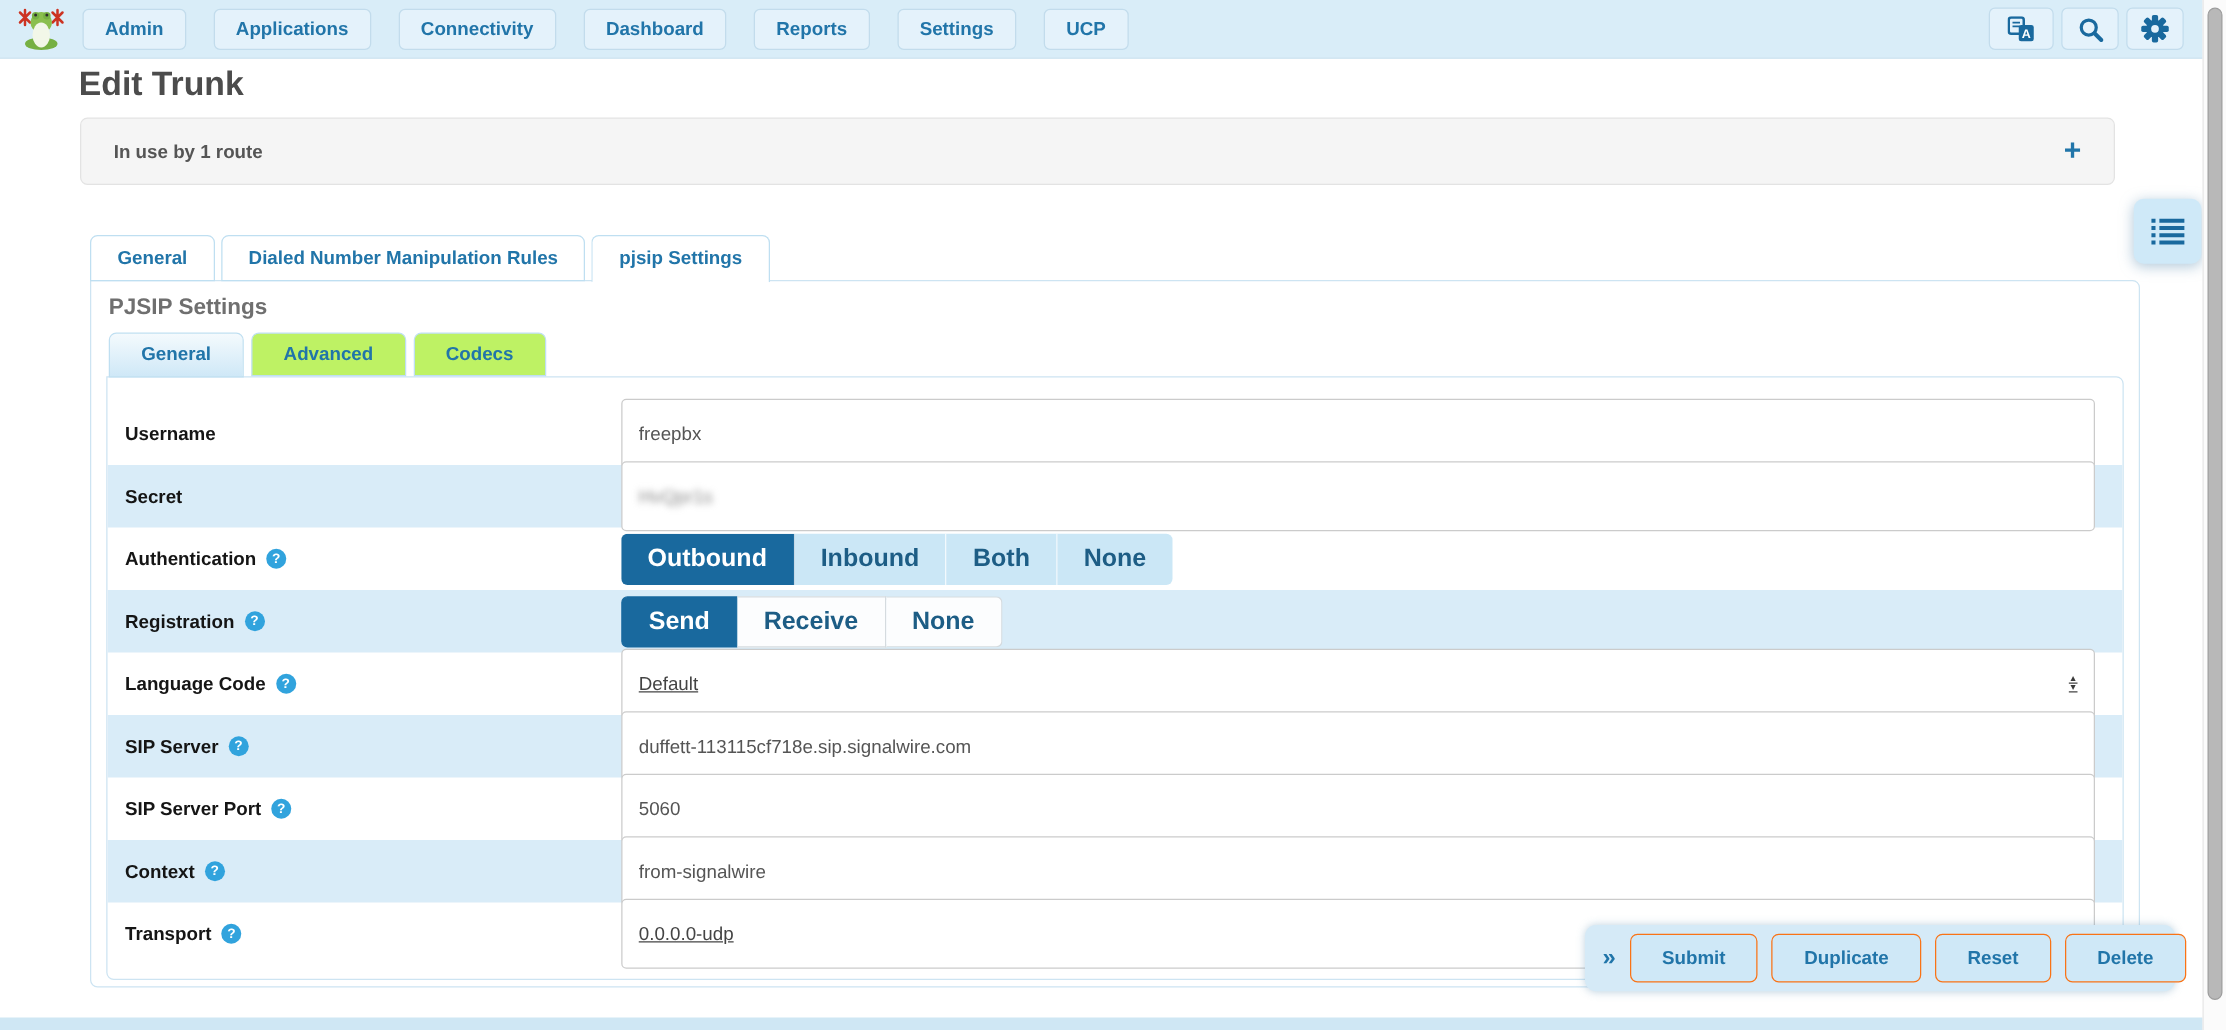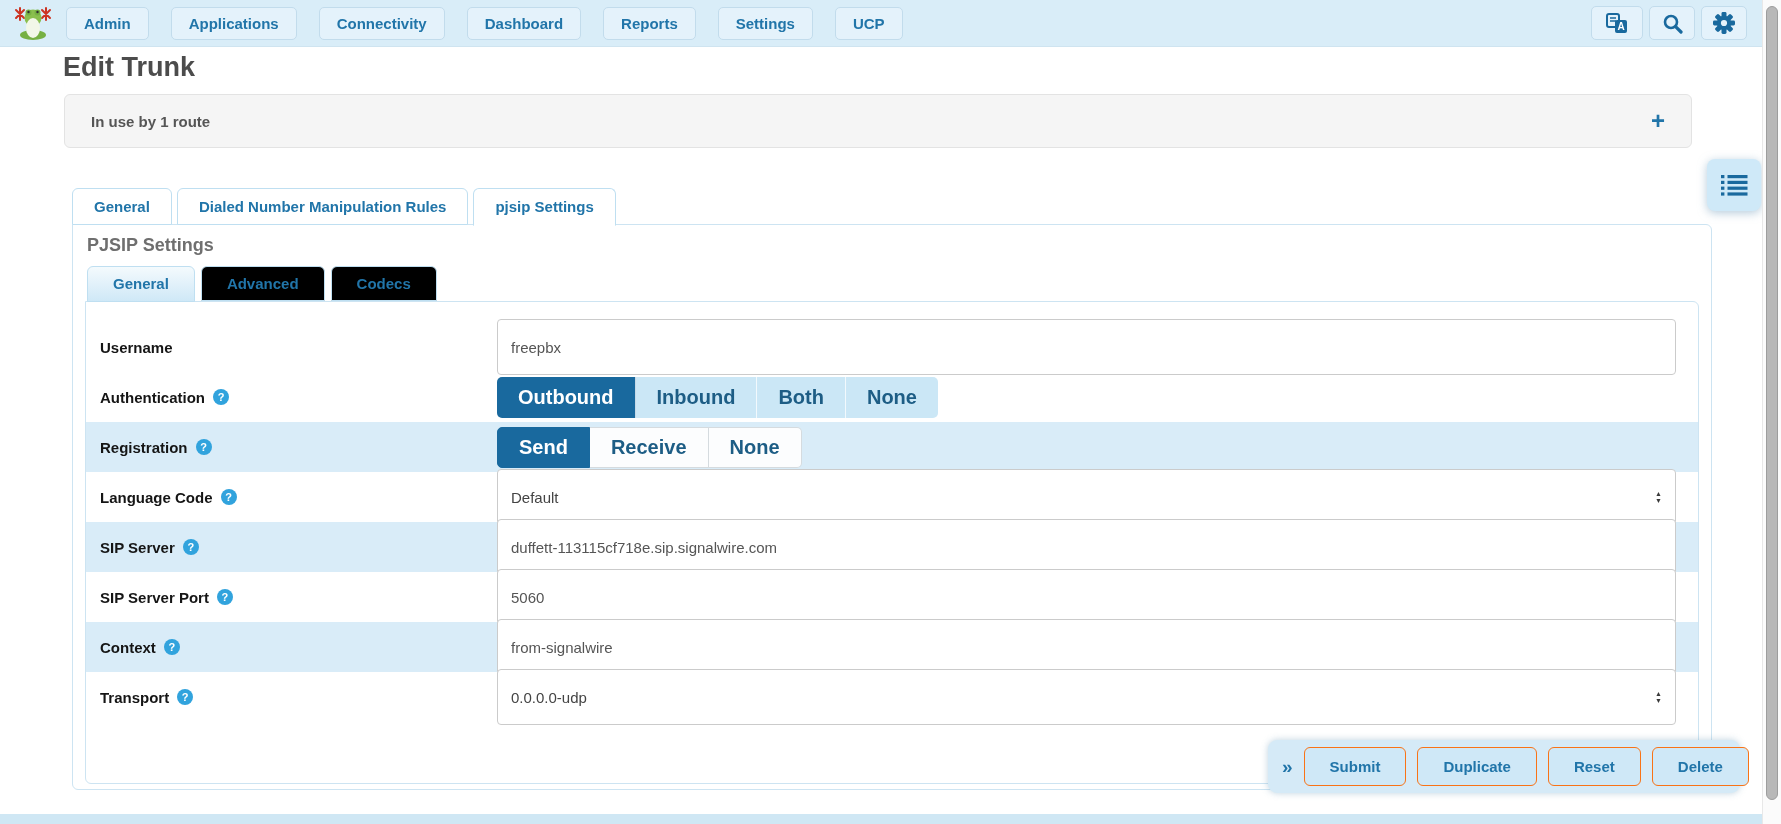--- a/index.html
+++ b/index.html
@@ -37,42 +37,42 @@
          color:#2175a9; margin-right:5px; cursor:pointer; white-space:nowrap; }
   .tab.active { border-bottom:1px solid #ffffff; margin-bottom:-1px; padding-bottom:10px; position:relative; z-index:3; }
 
   
   .main-panel { position:absolute; top:224px; left:72px; width:1640px; height:566px;
                 background:#fff; border:1px solid #cde4f2; border-radius:0 6px 6px 6px;
                 z-index:1; padding:8px 12px 0 12px; }
   .pjsip-title { font-size:18px; font-weight:bold; color:#6f6f6f; margin:2px 0 10px 2px; }
 
   .subtabs-row { display:flex; margin-left:2px; position:relative; z-index:2; }
-  .subtab { background:#000000; border:1px solid #bfdff1; border-radius:6px 6px 0 0;
+  .subtab { background:#bef264; border:1px solid #bfdff1; border-radius:6px 6px 0 0;
             padding:8px 25px; font-weight:bold; font-size:15px; color:#2175a9;
             margin-right:6px; cursor:pointer; }
   .subtab.active { background:linear-gradient(#f4fafd,#cfe8f7); margin-bottom:-1px; padding-bottom:9px; z-index:3; position:relative; }
 
   .sub-panel { border:1px solid #cde4f2; border-radius:0 6px 6px 6px; background:#fff;
                height:483px; overflow:hidden; padding-top:20px; position:relative; z-index:1; }
 
   
   .field-row { display:flex; align-items:center; height:50px; padding-left:14px; }
   .field-row.shaded { background:#d9ecf8; }
   .field-label-cell { width:397px; flex:none; display:flex; align-items:center; gap:8px; }
   .field-label { font-weight:bold; font-size:15px; color:#151515; }
   .help-icon { width:16px; height:16px; border-radius:50%; background:#31a3dd; color:#fff;
                font-size:11px; font-weight:bold; display:flex; align-items:center; justify-content:center;
                cursor:pointer; flex:none; }
   .control-cell { flex:1; padding-right:22px; }
 
   .text-input, .select-box { width:100%; height:56px; border:1px solid #cbcbcb; border-radius:4px;
                padding:0 13px; font-size:15px; color:#555; background:#fff;
                display:flex; align-items:center; cursor:text; overflow:hidden; }
-  .select-box { cursor:pointer; color:#444; }
+  .select-box { cursor:pointer; color:#444;text-decoration:underline; }
   .obscured { filter:blur(3px); color:#8a8a8a; }
   .caret { display:flex; flex-direction:column; align-items:center; margin-left:auto; color:#3a3a3a; }
   .caret span { font-size:7px; line-height:7px; }
 
   .radio-group { display:inline-flex; }
   .radio-btn { padding:0 21px; height:41px; display:flex; align-items:center; font-weight:bold;
                font-size:20px; color:#1d5d85; background:#cbe7f6; cursor:pointer;
                border-right:1px solid rgba(255,255,255,.75); }
   .radio-btn:first-child { border-radius:5px 0 0 5px; }
   .radio-btn:last-child { border-radius:0 5px 5px 0; border-right:none; }
@@ -184,20 +184,30 @@
         <div class="field-row">
           <div class="field-label-cell">
             <span class="field-label">Username</span>
           </div>
           <div class="control-cell">
             <div class="text-input">
               <span>freepbx</span>
             </div>
           </div>
         </div>
+        <div class="field-row shaded">
+          <div class="field-label-cell">
+            <span class="field-label">Secret</span>
+          </div>
+          <div class="control-cell">
+            <div class="text-input">
+              <span class="obscured">HvQpr1s</span>
+            </div>
+          </div>
+        </div>
         <div class="field-row">
           <div class="field-label-cell">
             <span class="field-label">Authentication</span>
             <span class="help-icon">?</span>
           </div>
           <div class="control-cell"><div class="radio-group">
               <div class="radio-btn active">Outbound</div>
               <div class="radio-btn">Inbound</div>
               <div class="radio-btn">Both</div>
               <div class="radio-btn">None</div>

